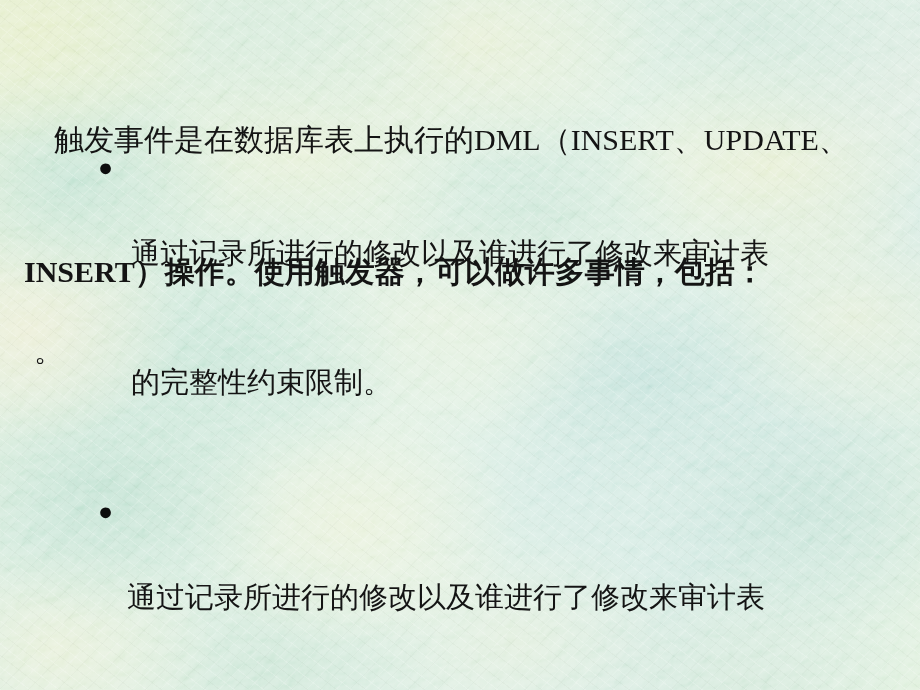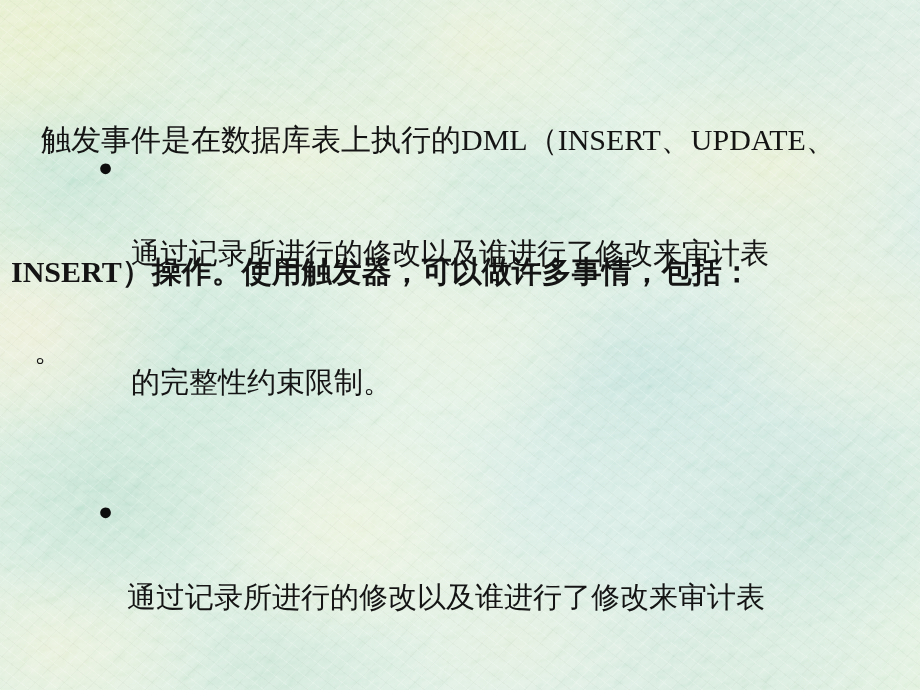--- a/index.html
+++ b/index.html
@@ -76,21 +76,21 @@
 
   
   #content {
     position: absolute;
     inset: 0;
     z-index: 5;
   }
 
   .intro-para {
     position: absolute;
-    left: 11px;
+    left: 24px;
     top: 30px;
     width: 884px;
     font-size: 30px;
     line-height: 44px;
     letter-spacing: 0px;
     color: #141414;
     white-space: pre-wrap;
   }
   .intro-line {
     display: block;

